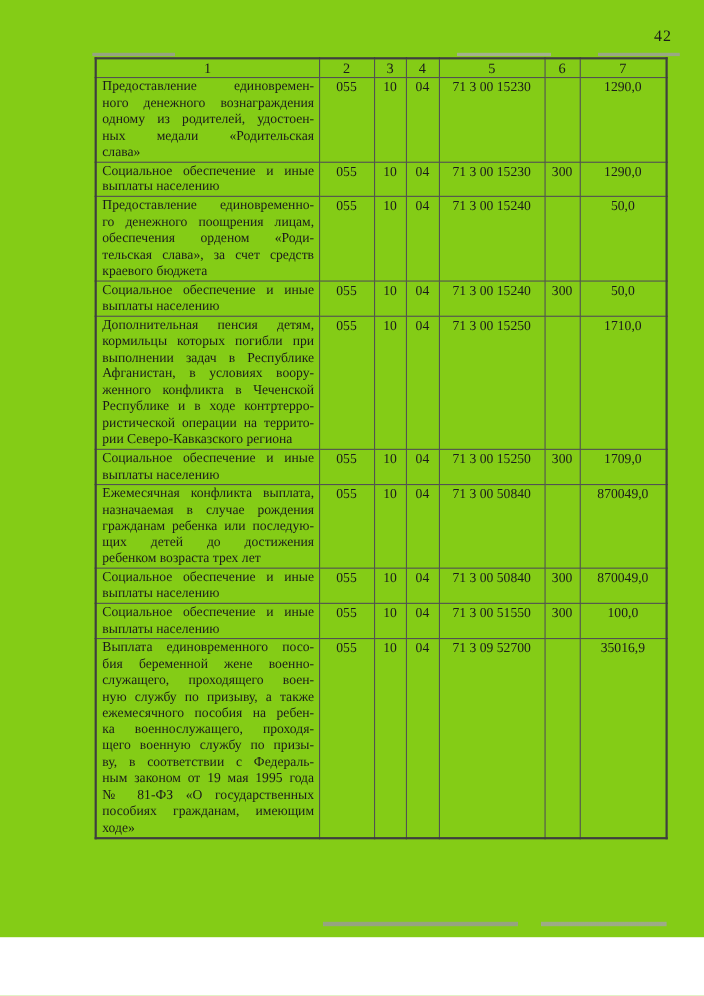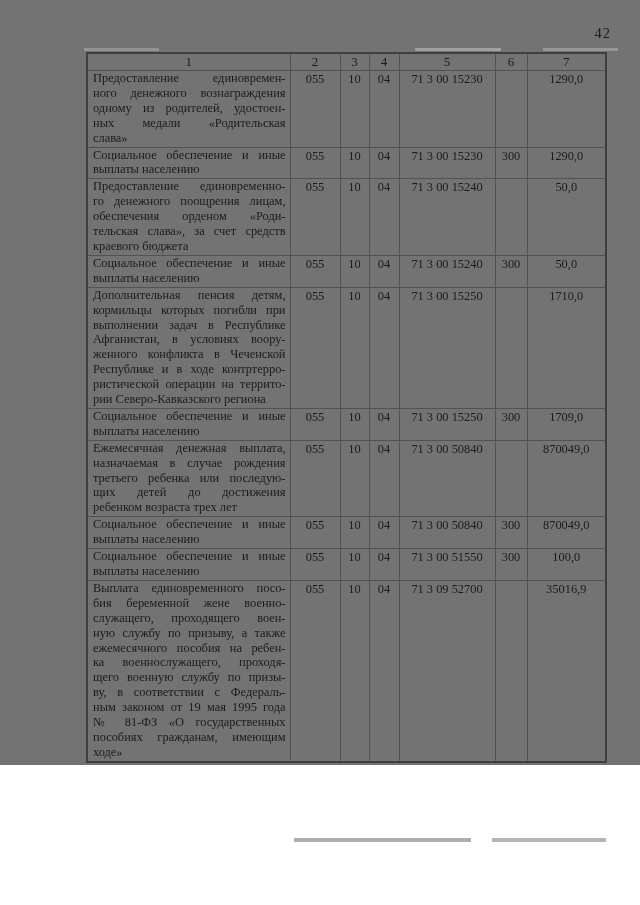--- a/index.html
+++ b/index.html
@@ -5,22 +5,22 @@
   html, body {
     margin: 0; padding: 0;
     width: 640px; height: 905px;
     background: #ffffff;
     font-family: "Liberation Serif", "DejaVu Serif", serif;
     color: #1b1b1b;
     overflow: hidden;
   }
   .page {
     position: relative;
-    width: 640px; height: 765px;
-    background: #737373;
+    width: 640px; height: 852px;
+    background: #84cc16;
   }
   .page-number {
     position: absolute;
     top: 25px; right: 29px;
     font-size: 14.5px;
     letter-spacing: 1px;
   }
   
   .artifact-top {
     position: absolute;
@@ -181,23 +181,23 @@
           </td>
           <td class="num">055</td>
           <td class="num">10</td>
           <td class="num">04</td>
           <td class="num">71 3 00 15250</td>
           <td class="num">300</td>
           <td class="num">1709,0</td>
         </tr>
         <tr>
           <td class="name">
-            <div class="ln jl">Ежемесячная денежная выплата,</div>
+            <div class="ln jl">Ежемесячная конфликта выплата,</div>
             <div class="ln jl">назначаемая в случае рождения</div>
-            <div class="ln jl">третьего ребенка или последую-</div>
+            <div class="ln jl">гражданам ребенка или последую-</div>
             <div class="ln jl">щих детей до достижения</div>
             <div class="ln">ребенком возраста трех лет</div>
           </td>
           <td class="num">055</td>
           <td class="num">10</td>
           <td class="num">04</td>
           <td class="num">71 3 00 50840</td>
           <td class="num"></td>
           <td class="num">870049,0</td>
         </tr>

